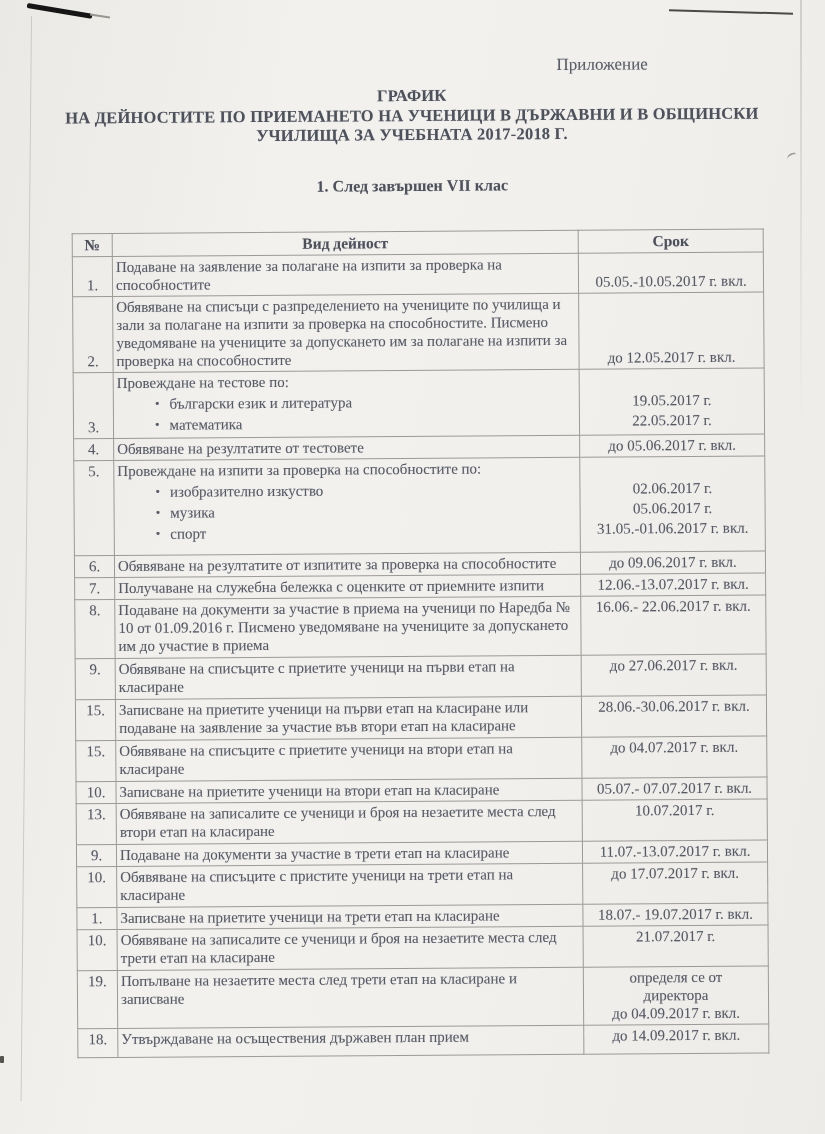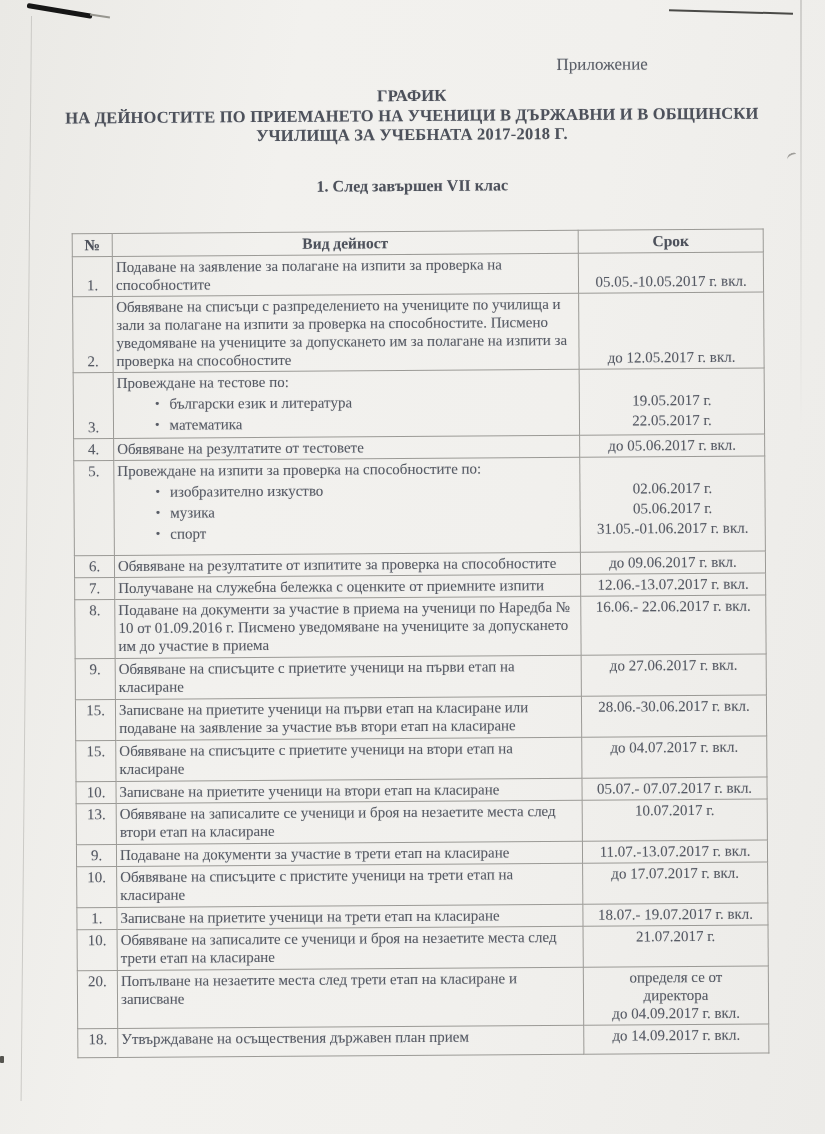--- a/index.html
+++ b/index.html
@@ -195,21 +195,21 @@
           <td class="c-num">1.</td>
           <td class="c-act">Записване на приетите ученици на трети етап на класиране</td>
           <td class="c-term">18.07.- 19.07.2017 г. вкл.</td>
         </tr>
         <tr class="padb2">
           <td class="c-num">10.</td>
           <td class="c-act">Обявяване на записалите се ученици и броя на незаетите места след трети етап на класиране</td>
           <td class="c-term">21.07.2017 г.</td>
         </tr>
         <tr>
-          <td class="c-num">20.</td>
+          <td class="c-num">19.</td>
           <td class="c-act">Попълване на незаетите места след трети етап на класиране и записване</td>
           <td class="c-term">
             <div class="term-stack3">
               <div>определя се от</div>
               <div>директора</div>
               <div>до 04.09.2017 г. вкл.</div>
             </div>
           </td>
         </tr>
         <tr class="padb3">

